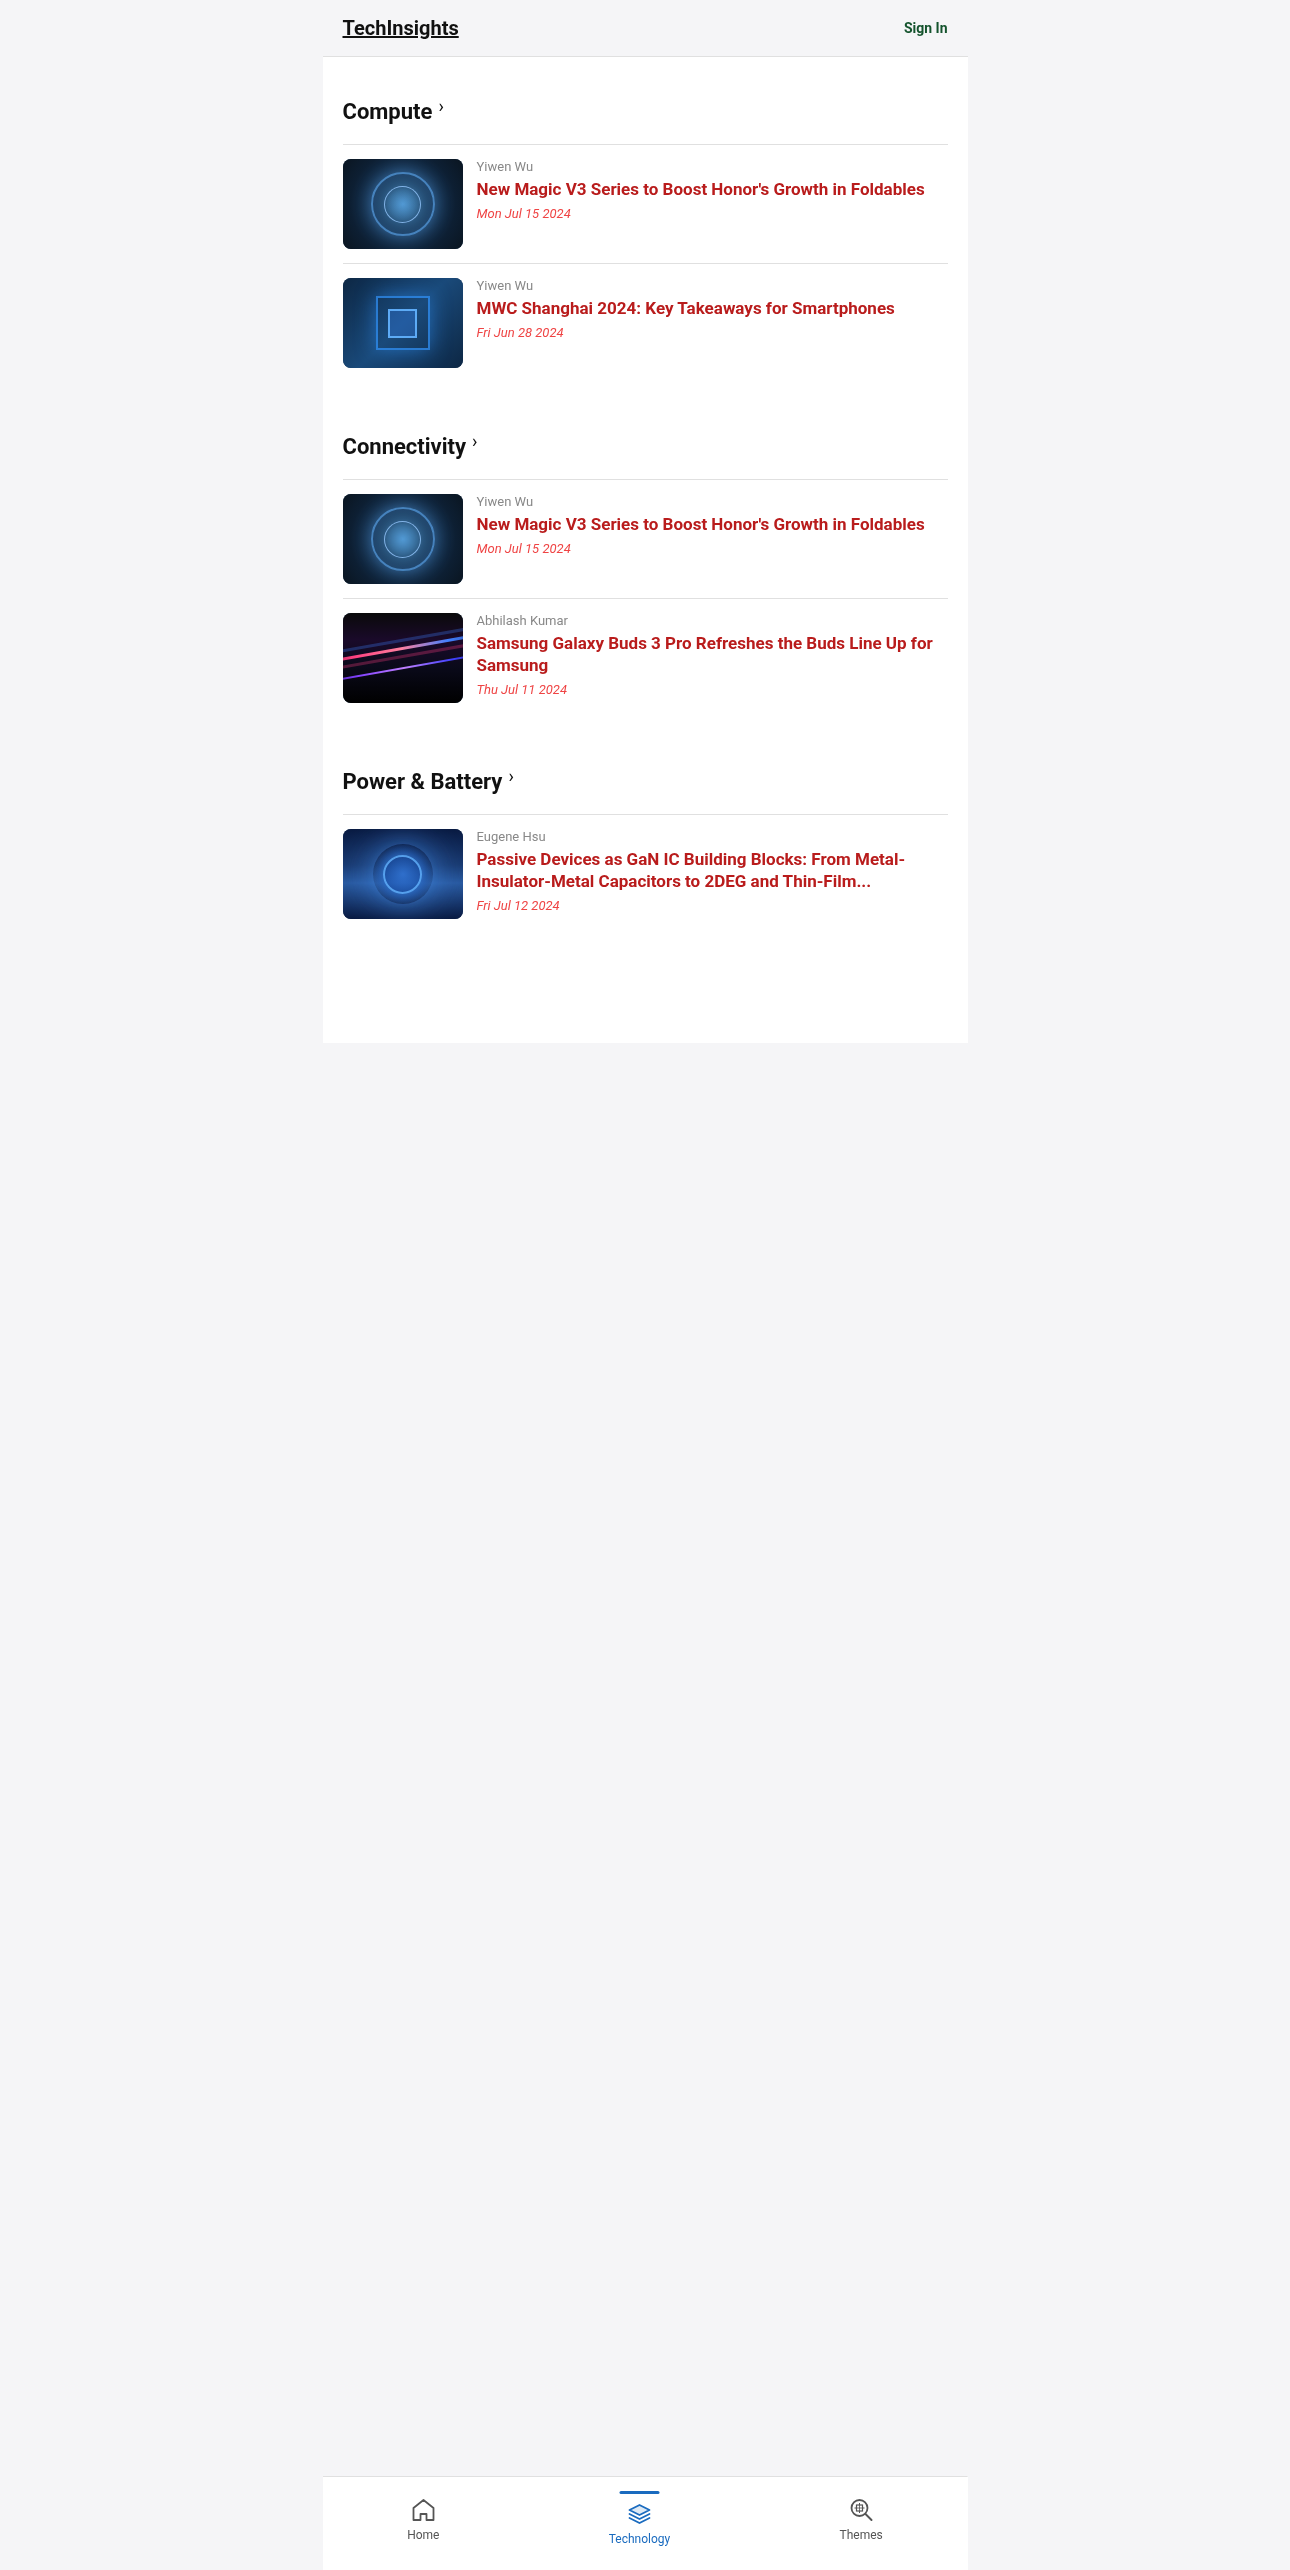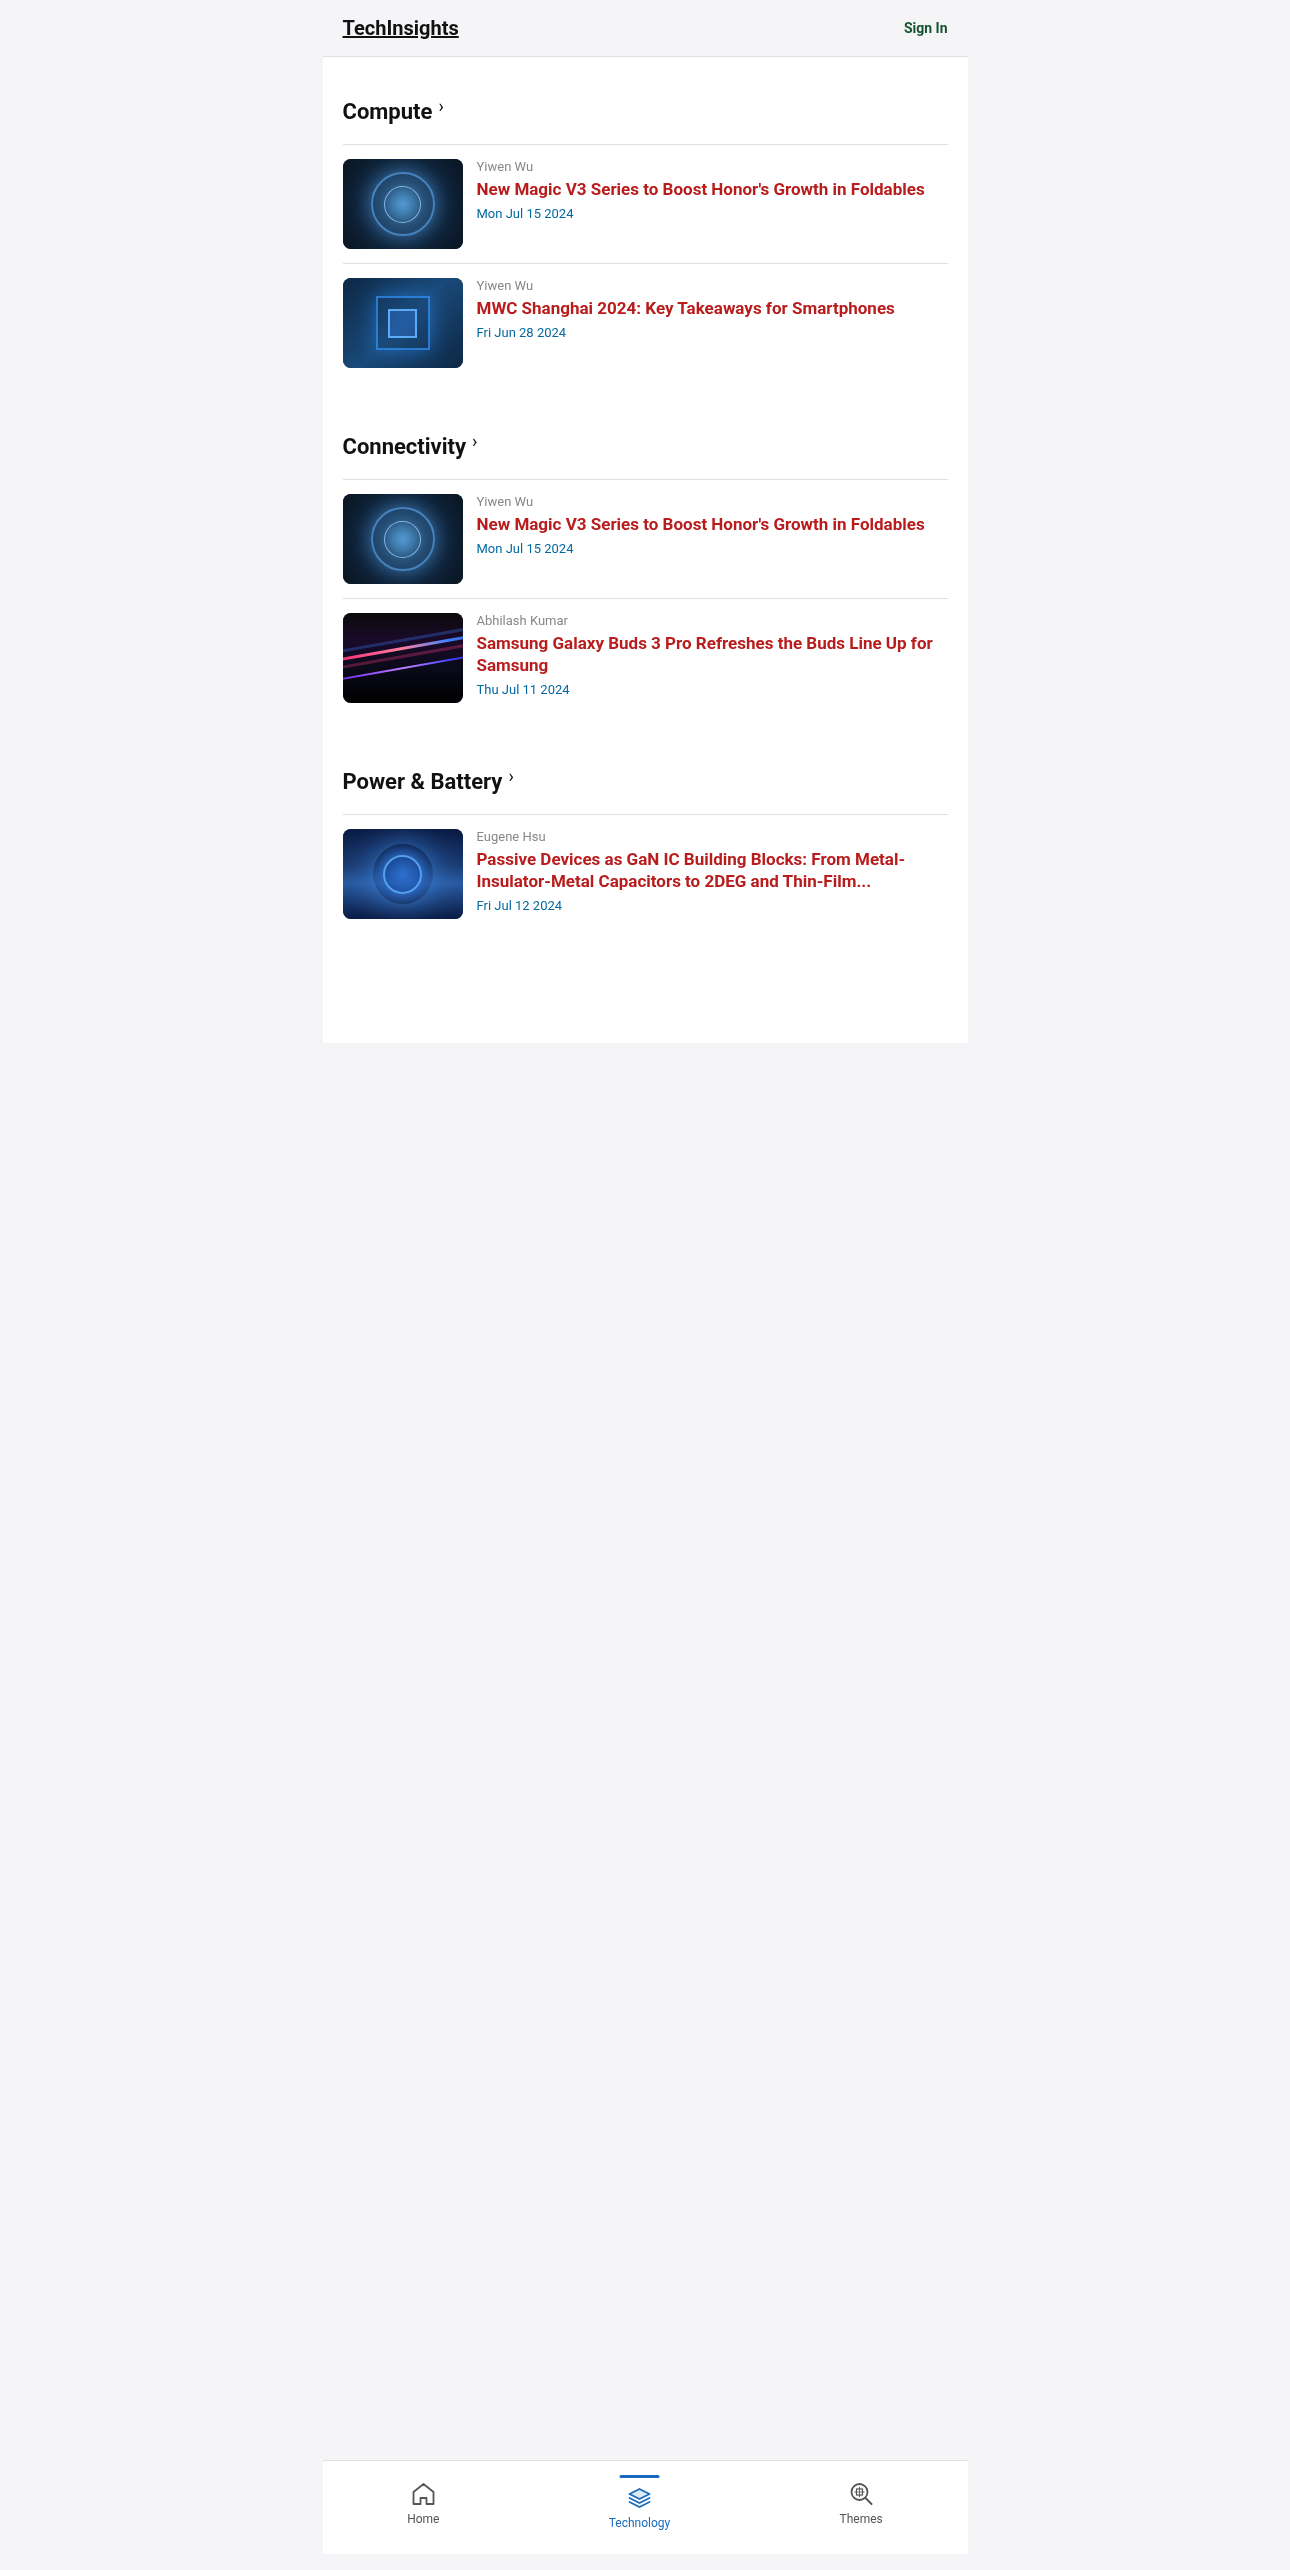--- a/index.html
+++ b/index.html
@@ -229,27 +229,28 @@
     .article-title {
       font-size: 17px;
       font-weight: 700;
       color: #b91c1c;
       line-height: 1.3;
       margin-bottom: 6px;
     }
 
     .article-date {
       font-size: 13px;
-      color: #0369a1;
+      color: #ef4444;
+      font-style: italic;
     }
 
     
     .bottom-nav {
       position: fixed;
-      bottom: 16px;
+      bottom: 0;
       left: 50%;
       transform: translateX(-50%);
       width: 100%;
       max-width: 645px;
       background: #ffffff;
       border-top: 1px solid #e0e0e0;
       display: flex;
       justify-content: space-around;
       align-items: center;
       padding: 10px 0 20px;

